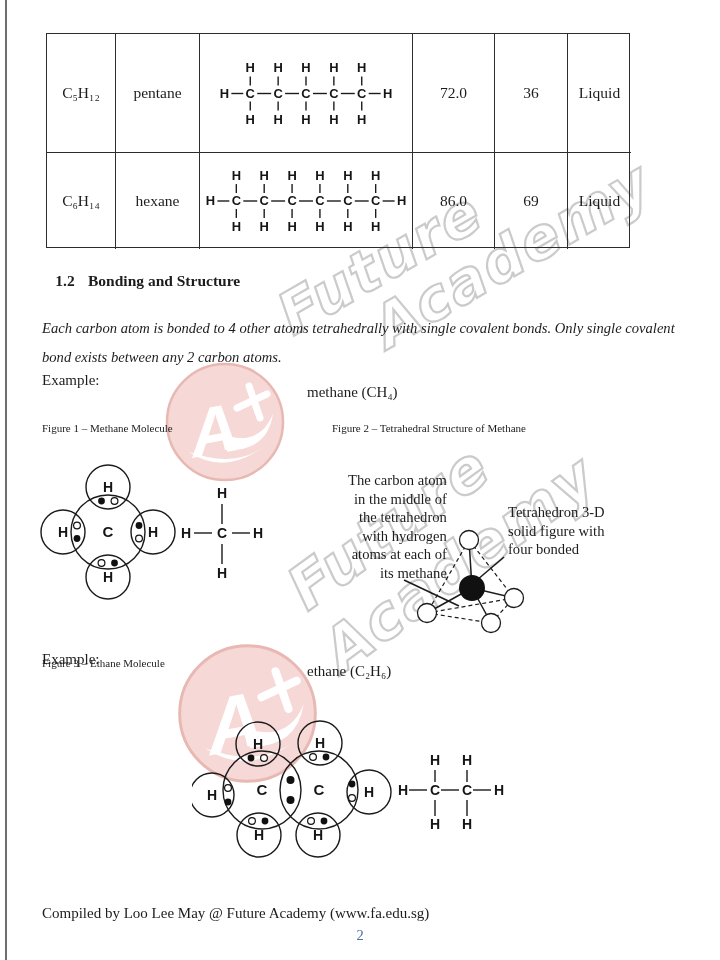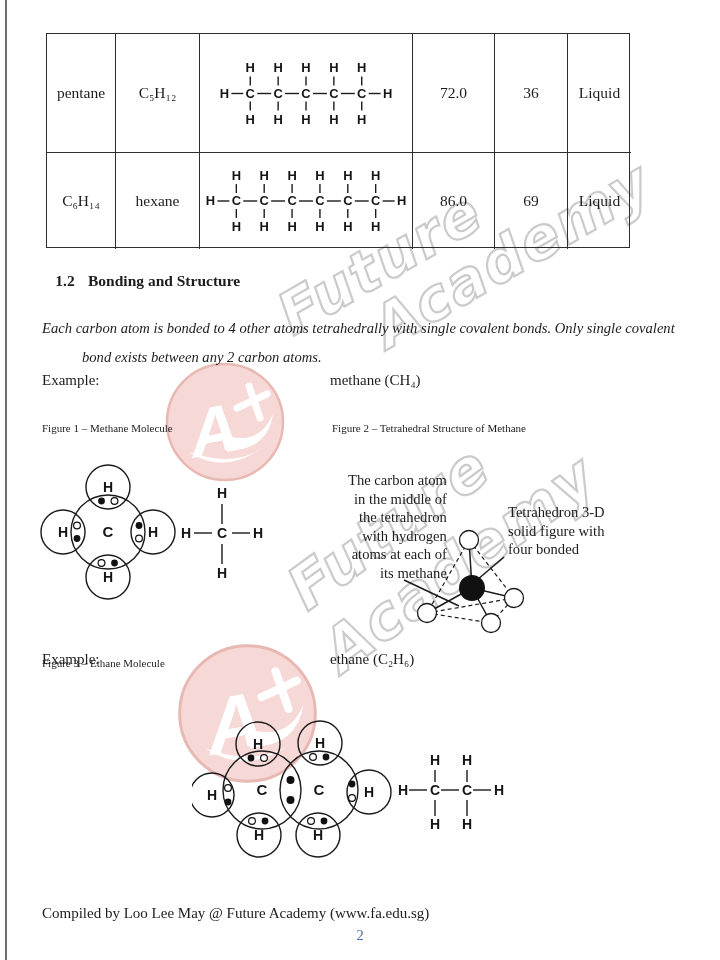--- a/index.html
+++ b/index.html
@@ -36,23 +36,23 @@
     border-right:1.3px solid #2d2d2d;border-bottom:1.3px solid #2d2d2d;
     display:flex;align-items:center;justify-content:center;
     font-size:15.5px;overflow:hidden;
   }
   .cell:nth-child(6n){border-right:none;}
   .cell:nth-child(n+7){border-bottom:none;}
   
   .section-heading{left:42px;top:272px;font-weight:bold;font-size:15.5px;display:flex;text-align:center;}
   .section-heading .num{width:46px;}
   .para-line{left:42px;top:320px;font-size:14.6px;white-space:nowrap;font-style:italic;}
-  .para-line2{top:349px;margin-left:40px;}
+  .para-line2{top:349px;}
   .example-row{left:42px;width:600px;font-size:15px;}
-  .example-row .val{position:absolute;left:265px;top:0;white-space:nowrap;margin-left:23px;}
+  .example-row .val{position:absolute;left:265px;top:12px;white-space:nowrap;}
   .ex1{top:372px;} .ex2{top:651px;}
   .figcap{font-size:11px;white-space:nowrap;}
   .cap1{left:42px;top:422px;} .cap2{left:332px;top:422px;} .cap3{left:42px;top:657px;}
   .note{font-size:14.6px;line-height:18.6px;}
   .note-carbon{left:348px;top:471px;text-align:right;}
   .note-tetra{left:508px;top:503px;}
   .footer-line{left:42px;top:905px;font-size:15px;white-space:nowrap;}
   .page-num{left:0;top:927px;width:720px;text-align:center;font-size:14.5px;color:#4a6fa8;}
   
   .atomtxt{font-family:"Liberation Sans","DejaVu Sans",sans-serif;font-weight:bold;fill:#151515;}
@@ -87,22 +87,22 @@
     <text x="26" y="94" font-size="68" font-style="italic" font-weight="bold" fill="#ffffff" font-family="Liberation Sans, DejaVu Sans, sans-serif" transform="rotate(-10 50 70)">A</text>
     <path d="M86 26 L97 58" stroke="#fff" stroke-width="7" stroke-linecap="round" fill="none"></path>
     <path d="M74 48 L104 34" stroke="#fff" stroke-width="7" stroke-linecap="round" fill="none"></path>
     <path d="M26 92 Q62 116 102 86 Q78 104 44 97 Z" fill="#fff"></path>
     <path d="M58 74 Q96 88 110 54 Q104 92 62 90 Z" fill="#fff"></path>
   </svg>
 
   <div class="content">
 
     <div class="notes-table">
+      <div class="cell">C₅H₁₂</div>
       <div class="cell">pentane</div>
-      <div class="cell">C₅H₁₂</div>
       <div class="cell">
         <svg class="chain" width="213" height="115" viewBox="0 0 213 115">
             <text x="50.5" y="62" text-anchor="middle" font-size="13" class="atomtxt">C</text>
             <text x="50.5" y="36" text-anchor="middle" font-size="13" class="atomtxt">H</text>
             <line x1="50.5" y1="40.5" x2="50.5" y2="49.5" class="bond"></line>
             <text x="50.5" y="88" text-anchor="middle" font-size="13" class="atomtxt">H</text>
             <line x1="50.5" y1="65.5" x2="50.5" y2="74.5" class="bond"></line>
             <line x1="57.5" y1="57.5" x2="71.5" y2="57.5" class="bond"></line>
             <text x="78.5" y="62" text-anchor="middle" font-size="13" class="atomtxt">C</text>
             <text x="78.5" y="36" text-anchor="middle" font-size="13" class="atomtxt">H</text>

